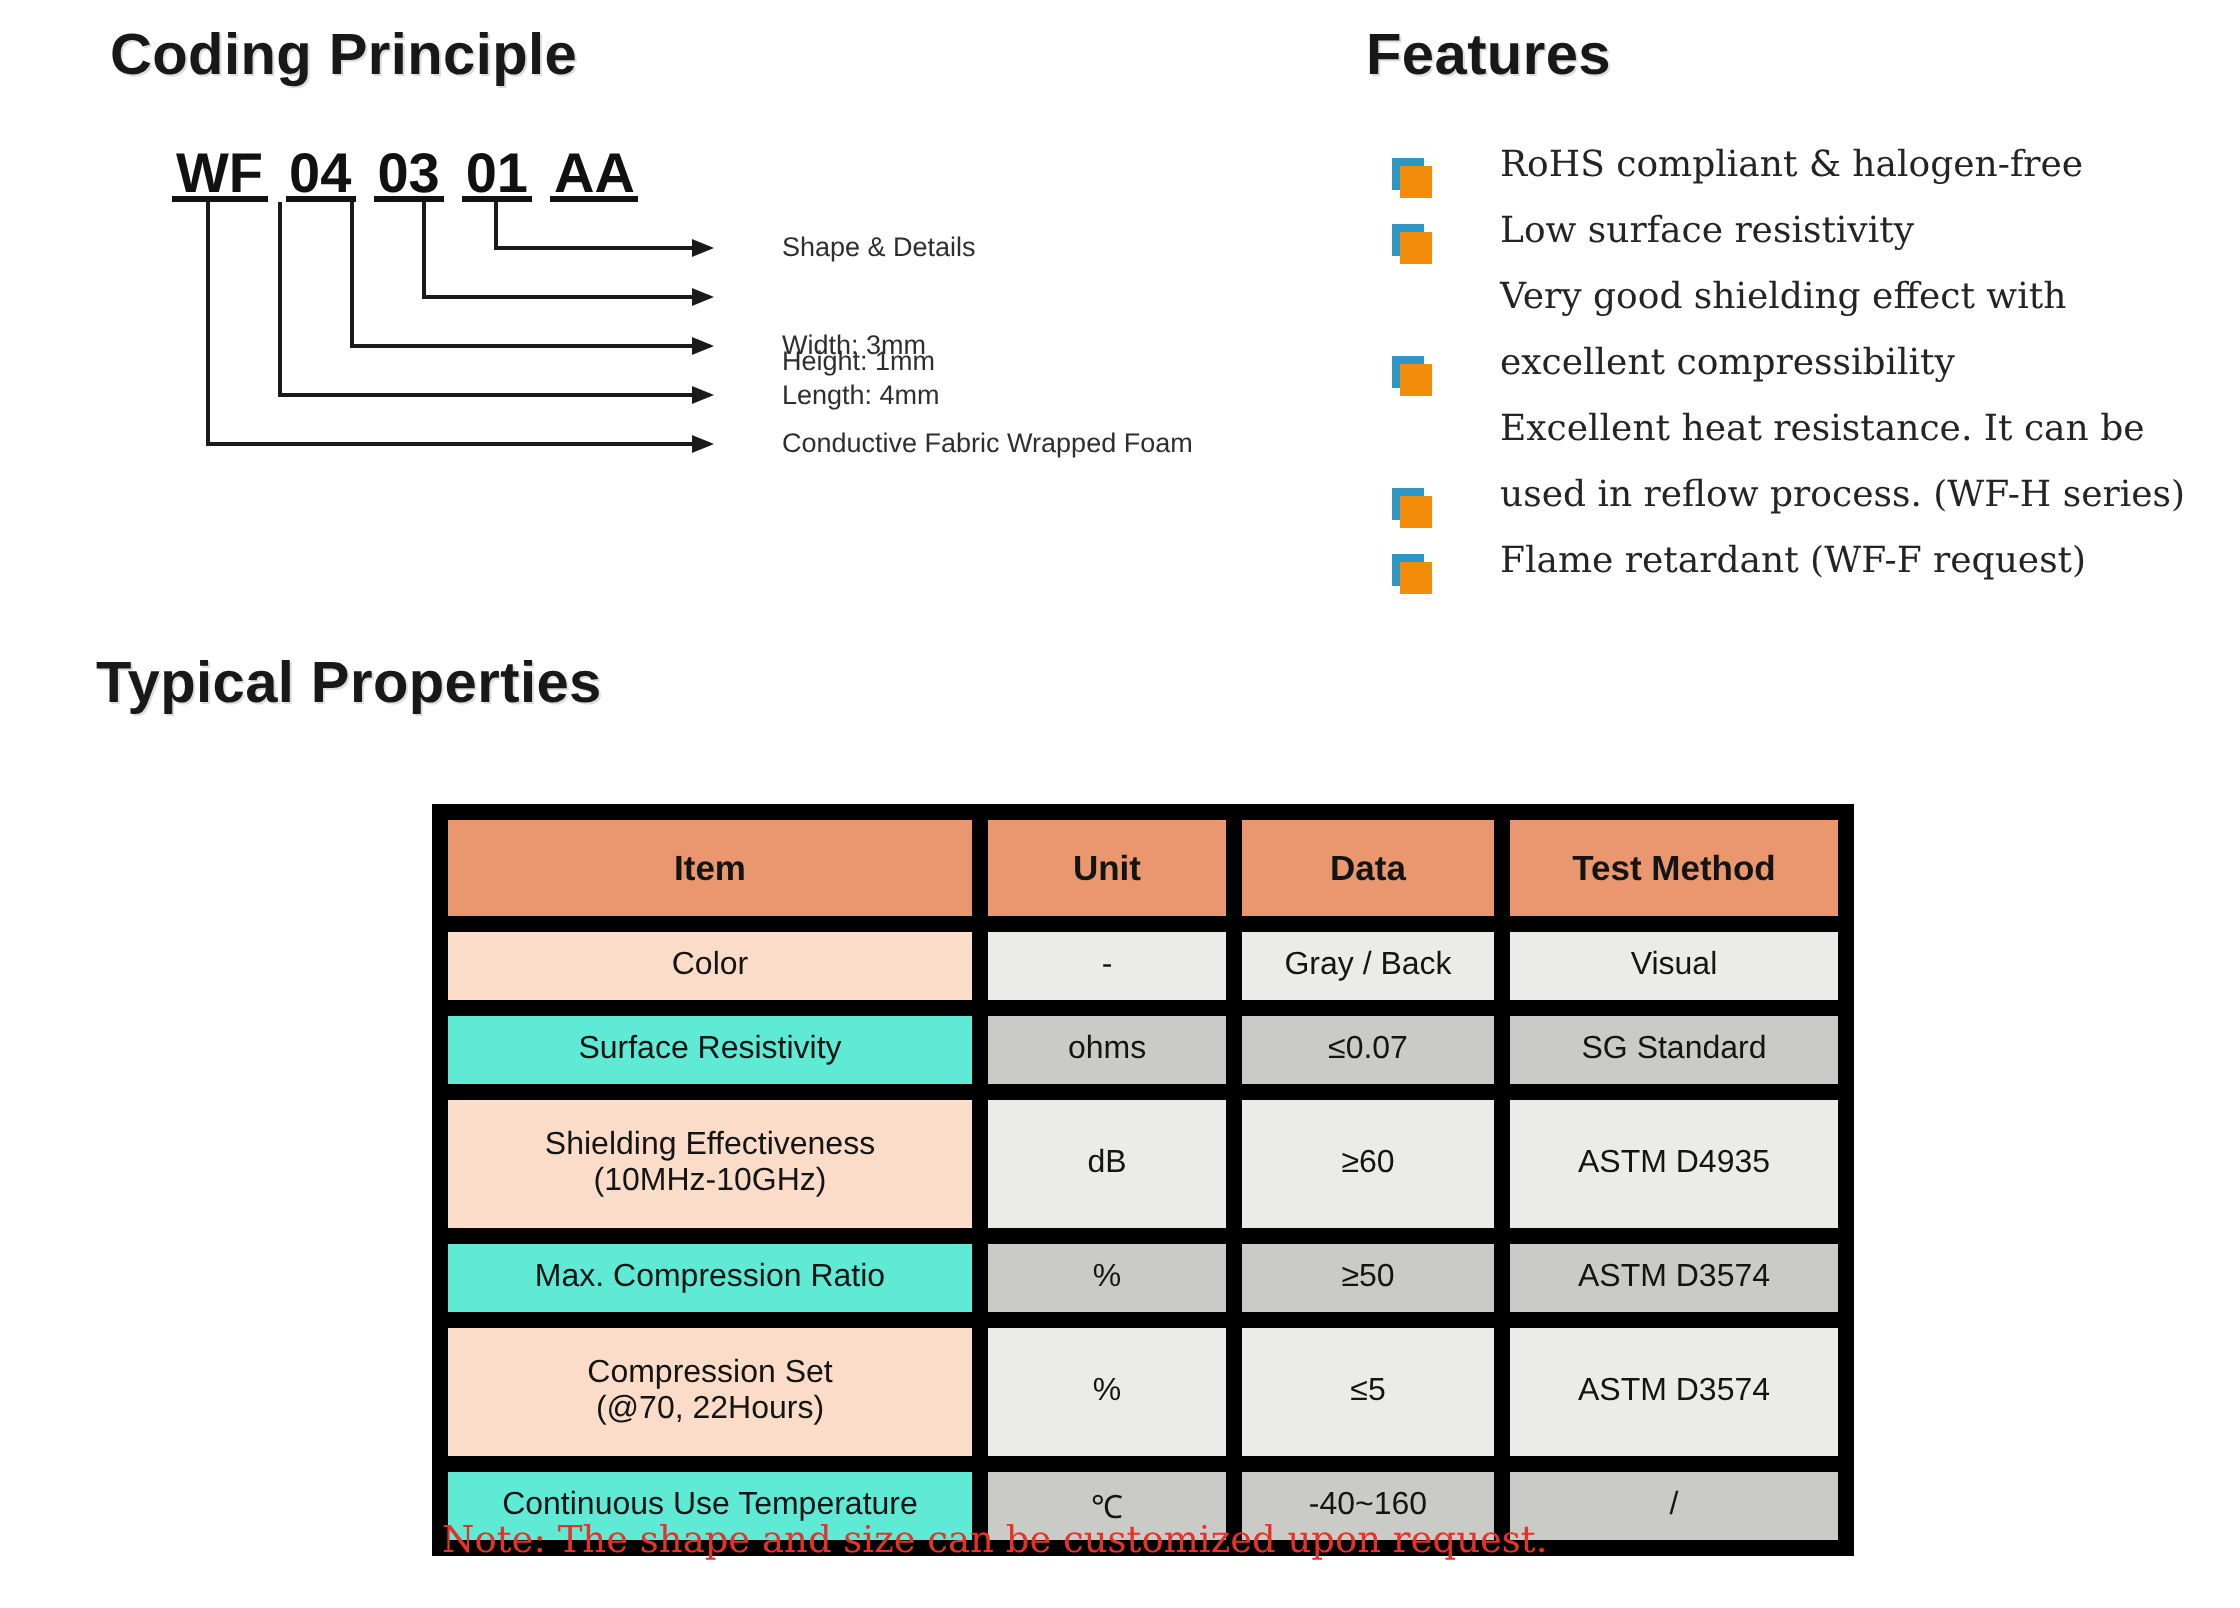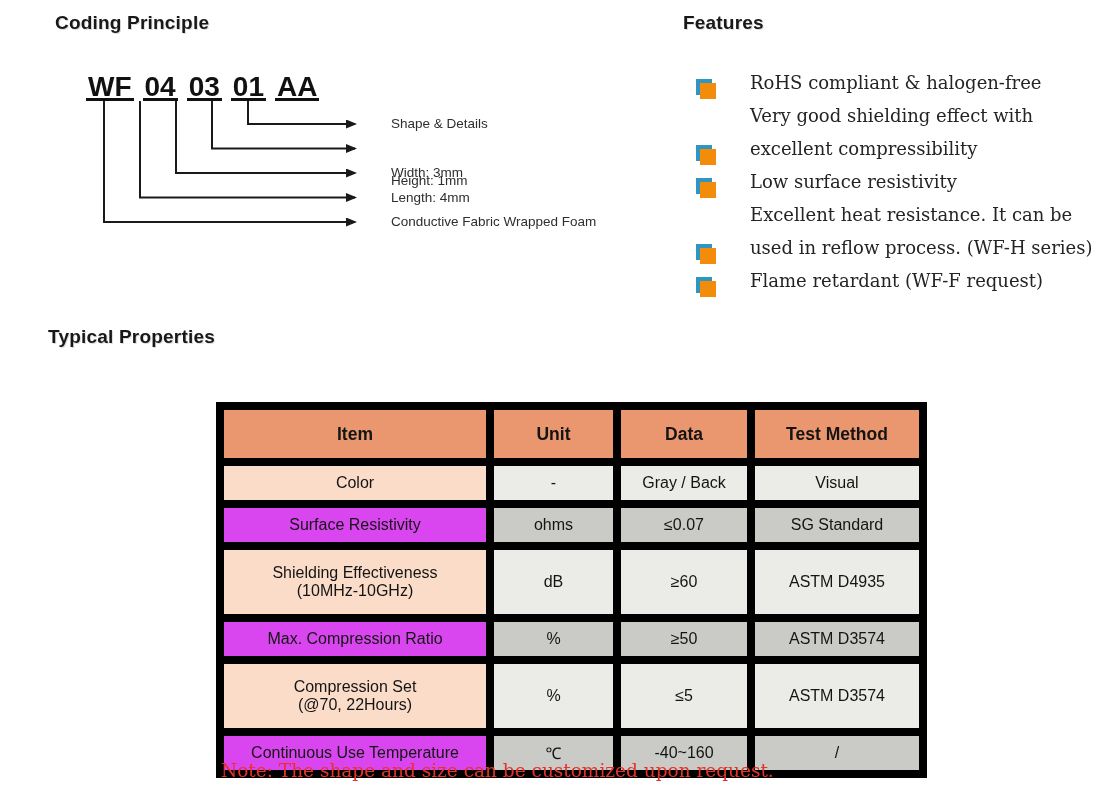--- a/index.html
+++ b/index.html
@@ -1,21 +1,21 @@
 <!DOCTYPE html>
 <html><head>
 <meta charset="utf-8">
 <style>
   html,body { margin:0; padding:0; background:#ffffff; }
   .page {
     position:relative; width:1120px; height:804px; background:#ffffff;
     font-family:"Liberation Sans", sans-serif; color:#1b1b1b; overflow:hidden;
   }
   .h {
-    position:absolute; margin:0; font-weight:800; font-size:19px;
+    position:absolute; margin:0; font-weight:800; font-size:29px;
     color:#181818; letter-spacing:0.2px;
     text-shadow:1px 1px 0 rgba(120,120,120,0.25);
   }
   .coding-title { left:55px; top:12px; }
   .features-title { left:683px; top:12px; }
   .props-title { left:48px; top:326px; }
 
   
   .code-row {
     position:absolute; left:86px; top:76px; display:flex; gap:9px;
@@ -54,21 +54,21 @@
   .props-table th, .props-table td {
     border:8px solid #000000; text-align:center; vertical-align:middle;
     padding:0 4px; font-size:16px; color:#141414;
   }
   .props-table th {
     background:#EA976F; font-weight:bold; font-size:17.5px; height:48px;
   }
   .props-table td.item-cell { white-space:pre-line; }
   tr.row-light td.item-cell { background:#FADCC9; }
   tr.row-light td.val-cell  { background:#EBECE7; }
-  tr.row-dark  td.item-cell { background:#d946ef; }
+  tr.row-dark  td.item-cell { background:#5eead4; }
   tr.row-dark  td.val-cell  { background:#CACBC6; }
   tr.h38 td { height:34px; }
   tr.h68 td { height:64px; }
 
   .note {
     position:absolute; left:221px; top:760px; margin:0;
     font-family:"DejaVu Serif", serif; font-size:18.5px; color:#E5332B;
   }
   .col-item { width:270px; } .col-unit { width:127px; }
   .col-data { width:134px; } .col-test { width:172px; }
@@ -110,26 +110,26 @@
   <span class="dlabel dl3">Length: 4mm</span>
   <span class="dlabel dl4">Conductive Fabric Wrapped Foam</span>
 
   <ul class="features-list">
     <li class="feature-item">
       <span class="bullet"></span>
       <span class="ftext">RoHS compliant &amp; halogen-free</span>
     </li>
     <li class="feature-item">
       <span class="bullet"></span>
+      <span class="ftext">Low surface resistivity</span>
+    </li>
+    <li class="feature-item">
+      <span class="bullet"></span>
       <span class="ftext">Very good shielding effect with
 excellent compressibility</span>
-    </li>
-    <li class="feature-item">
-      <span class="bullet"></span>
-      <span class="ftext">Low surface resistivity</span>
     </li>
     <li class="feature-item">
       <span class="bullet"></span>
       <span class="ftext">Excellent heat resistance. It can be
 used in reflow process. (WF-H series)</span>
     </li>
     <li class="feature-item">
       <span class="bullet"></span>
       <span class="ftext">Flame retardant (WF-F request)</span>
     </li>

